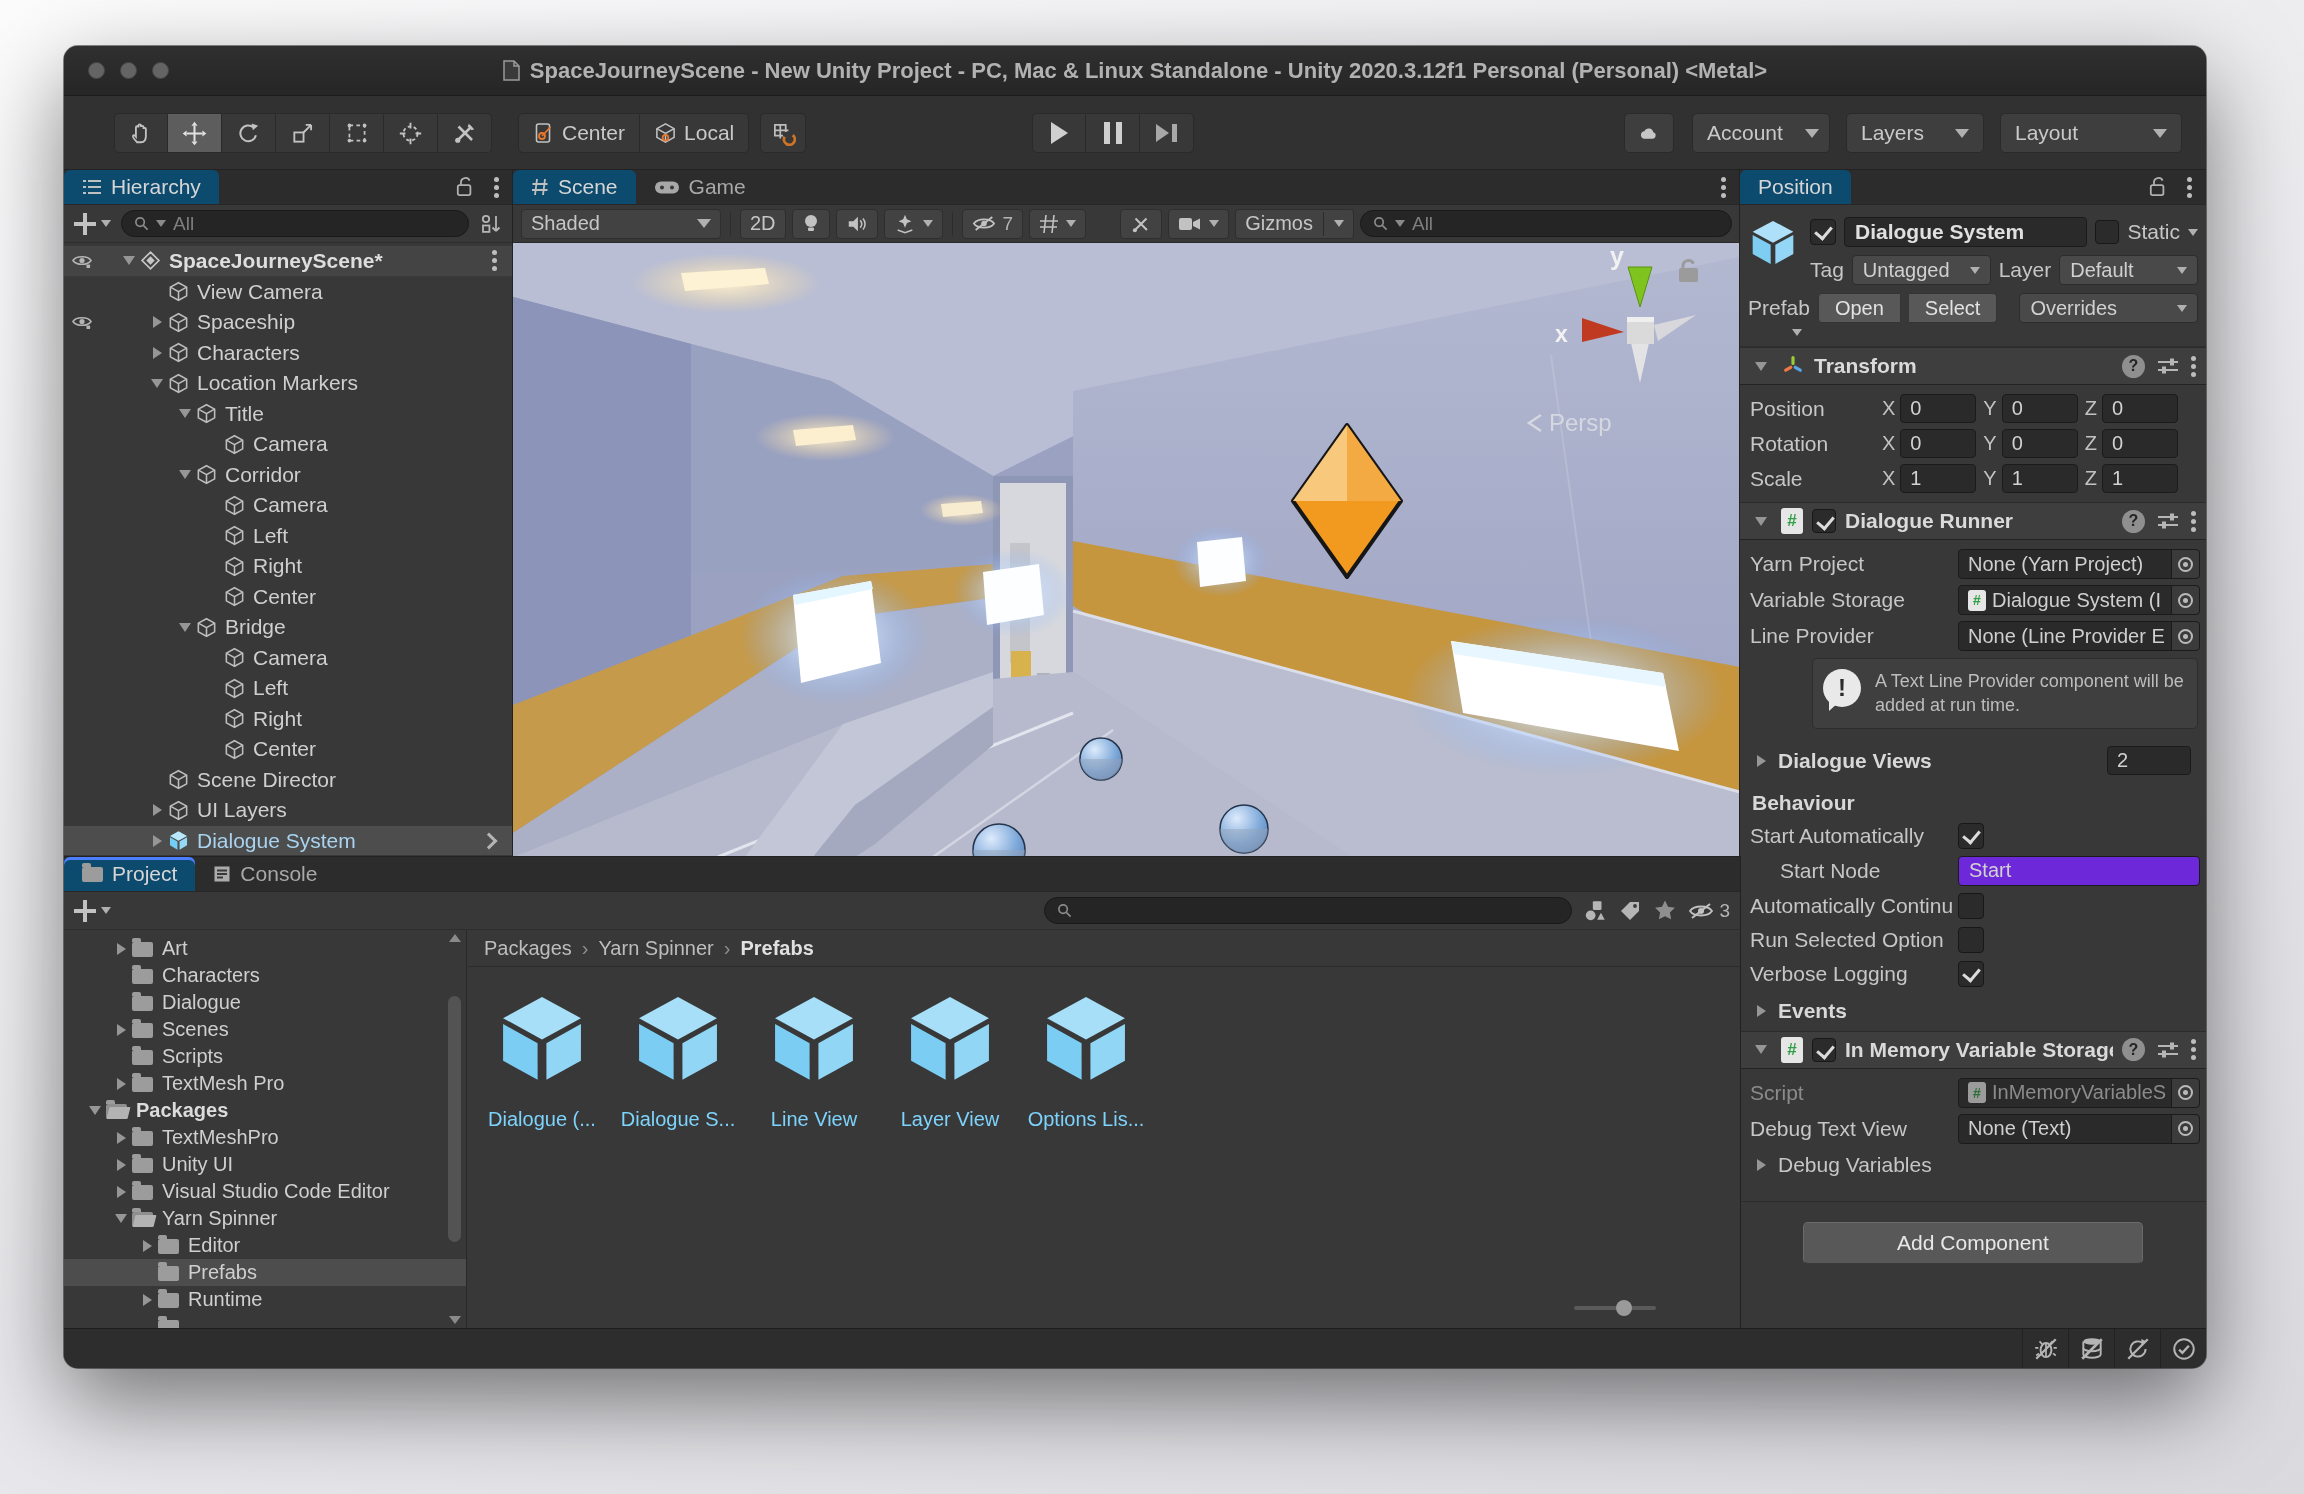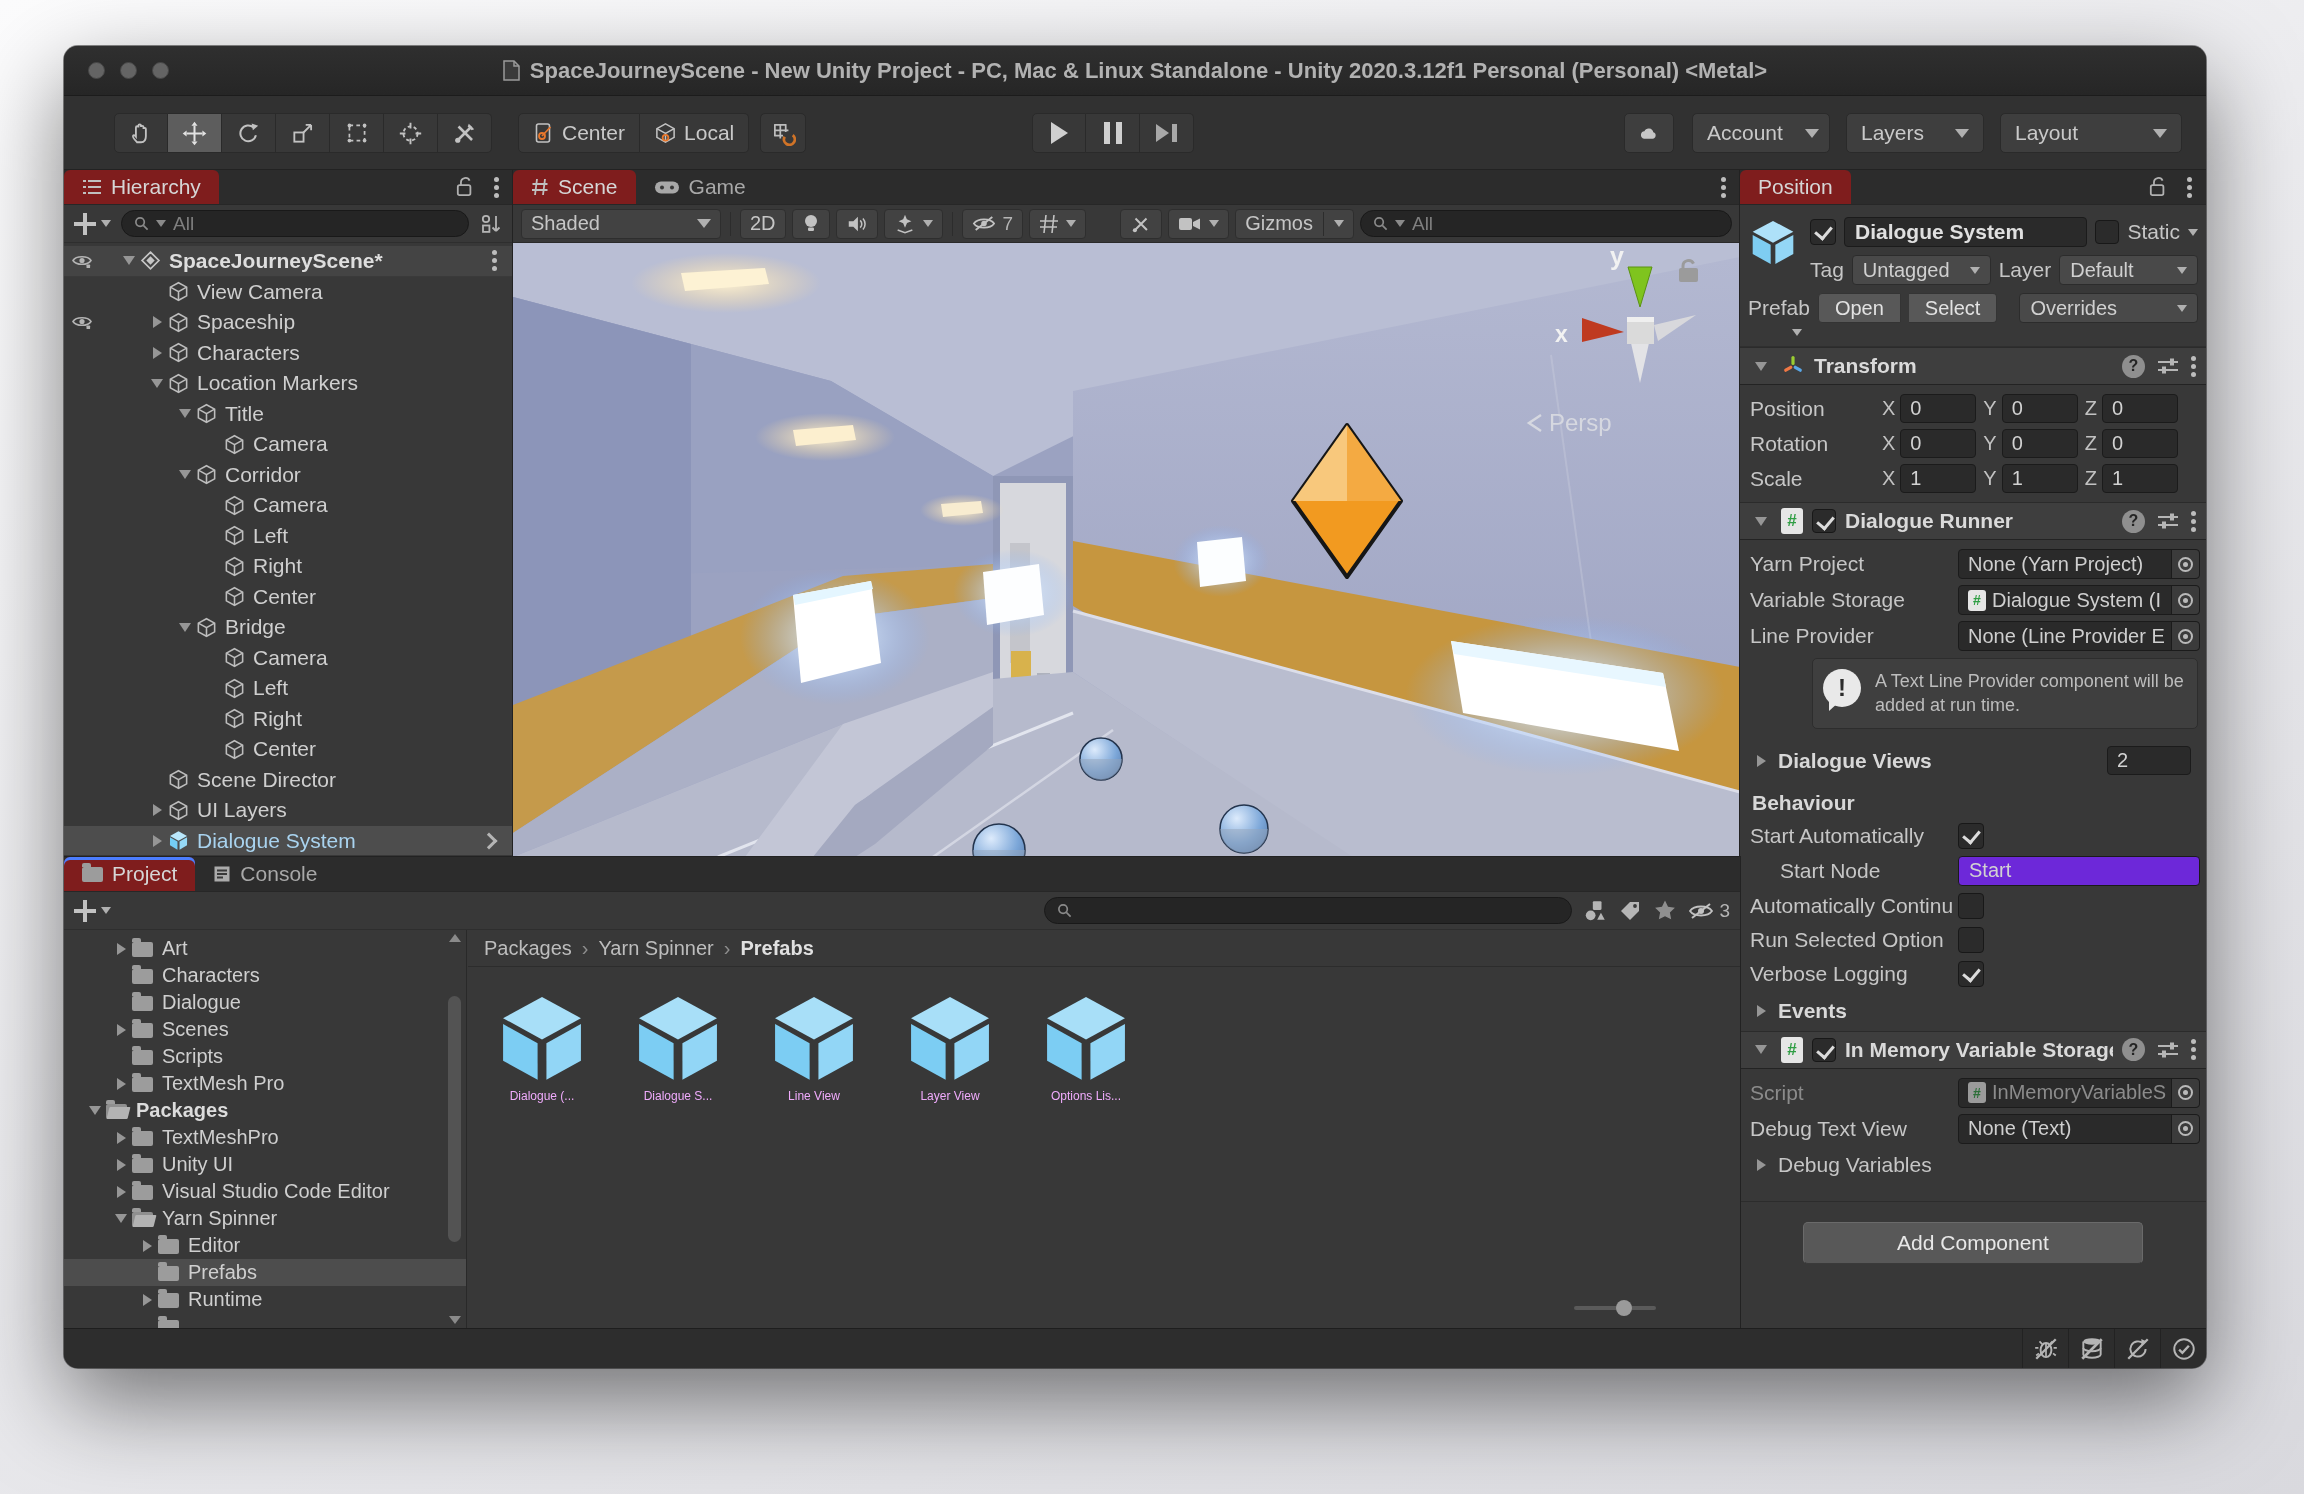--- a/index.html
+++ b/index.html
@@ -44,21 +44,21 @@
 .plus::after{left:0;top:9px;width:22px;height:4px}
 .chev{width:12px;height:12px;border-top:3px solid #b5b5b5;border-right:3px solid #b5b5b5;transform:rotate(45deg);display:inline-block}
 
 .panel{position:absolute;background:#383838;outline:1px solid #222}
 .panel-hier{left:0;top:124px;width:449px;height:687px}
 .panel-scene{left:449px;top:124px;width:1227px;height:687px}
 .panel-insp{left:1676px;top:124px;width:466px;height:1158px}
 .panel-proj{left:0;top:811px;width:1676px;height:471px}
 .tabbar{height:35px;background:#2c2c2c;display:flex;align-items:stretch;border-bottom:1px solid #272727;position:relative}
 .tab{display:flex;align-items:center;gap:9px;padding:0 18px;font-size:21px;color:#a8a8a8}
-.tab.active{background:#7f1d1d;color:#d6d6d6;border-radius:6px 6px 0 0}
+.tab.active{background:#0c4a6e;color:#d6d6d6;border-radius:6px 6px 0 0}
 .tab.stripe{box-shadow:inset 0 3px 0 #4c7eff}
 .paneltools{margin-left:auto;display:flex;align-items:center;gap:20px;padding-right:14px}
 .ptoolbar{height:38px;background:#383838;border-bottom:1px solid #2e2e2e;display:flex;align-items:center;padding:0 10px;gap:10px}
 .searchpill{height:27px;background:#252525;border:1px solid #191919;border-radius:14px;display:flex;align-items:center;gap:7px;padding:0 12px;font-size:19px;color:#7f7f7f}
 
 .tree{position:relative;overflow:hidden;height:612px;padding-top:3px}
 .hrow{display:flex;align-items:center;height:30.5px;font-size:21px;color:#cfcfcf;white-space:nowrap}
 .hrow.hdr{background:#444;font-weight:700;color:#dedede;border-bottom:1px solid #3a3a3a}
 .hrow.sel{background:#4d4d4d}
 .hrow.prefabtxt .rowlabel{color:#a9d3ef}
@@ -128,21 +128,21 @@
 .addcomp{width:340px;height:42px;background:#585858;border:1px solid #6a6a6a;border-bottom-color:#3a3a3a;border-radius:5px;display:flex;align-items:center;justify-content:center;font-size:21px;color:#e8e8e8}
 
 .projsplit{position:relative;height:398px}
 .projtree{position:absolute;left:0;top:0;width:403px;height:100%;border-right:1px solid #292929;overflow:hidden;padding-top:5px}
 .projfiles{position:absolute;left:404px;top:0;right:0;height:100%}
 .breadcrumbbar{height:37px;border-bottom:1px solid #2c2c2c;display:flex;align-items:center;padding:0 16px;gap:10px;font-size:20px;color:#bdbdbd}
 .breadcrumbbar .last{font-weight:700;color:#e0e0e0}
 .bsep{color:#8f8f8f}
 .filegrid{display:flex;gap:40px;padding:24px 0 0 26px}
 .fitem{width:96px;display:flex;flex-direction:column;align-items:center}
-.flabel{margin-top:4px;font-size:12px;color:#f0abfc;white-space:nowrap}
+.flabel{margin-top:23px;font-size:20px;color:#7dd3fc;white-space:nowrap}
 .scrollbar{position:absolute;right:4px;top:0;width:15px;height:100%;}
 .sthumb{position:absolute;left:1px;top:66px;width:13px;height:246px;background:#535353;border-radius:7px}
 .sarr{position:absolute;left:2px;width:0;height:0;border-left:6px solid transparent;border-right:6px solid transparent}
 .sarr.up{top:4px;border-bottom:8px solid #8a8a8a}
 .sarr.dn{bottom:4px;border-top:8px solid #8a8a8a}
 .zoomslider{position:absolute;right:84px;bottom:18px;width:82px;height:4px;background:#5a5a5a;border-radius:2px}
 .zknob{position:absolute;left:42px;top:-6px;width:16px;height:16px;border-radius:50%;background:#9a9a9a}
 
 .statusbar{position:absolute;left:0;top:1282px;width:2142px;height:40px;background:#2d2d2d;border-top:1px solid #1e1e1e;display:flex;justify-content:flex-end}
 .stcell{width:46px;height:100%;border-left:1px solid #222;display:flex;align-items:center;justify-content:center}

